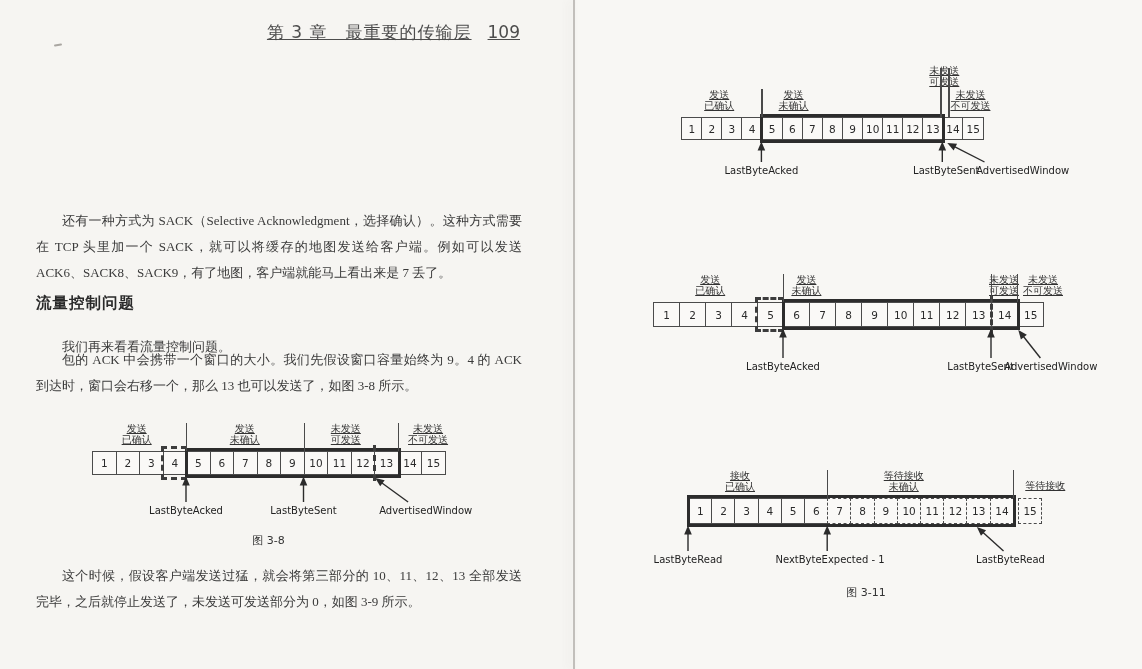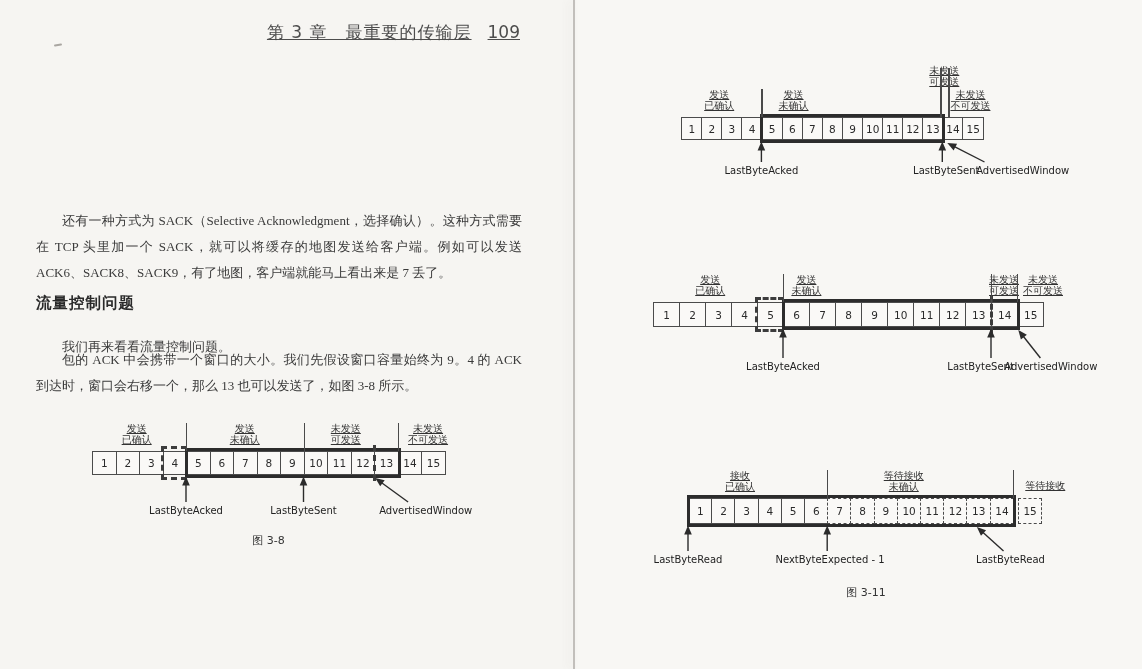--- a/index.html
+++ b/index.html
@@ -99,20 +99,21 @@
         <polygon points="211.5,54.5 215.3,63.5 207.7,63.5" fill="#2b2b2b"></polygon>
         <line stroke="#2b2b2b" stroke-width="1.4" x1="316.075" y1="80" x2="289.63808594337735" y2="60.71471315018407"></line>
         <polygon points="283.175,56 292.68546043263694,58.234086470852844 288.2064829399621,64.3740181170613" fill="#2b2b2b"></polygon>
       </svg>
       <div class="arrow-label" style="left: 94px; top: 83px;">LastByteAcked</div>
       <div class="arrow-label" style="left: 211.5px; top: 83px;">LastByteSent</div>
       <div class="arrow-label" style="left: 333.7px; top: 83px;">AdvertisedWindow</div>
       <div class="fig-caption" style="top: 111px; width: 353px;">图 3-8</div>
     </div>
 
+  <div class="para lp" style="top:563px">这个时候，假设客户端发送过猛，就会将第三部分的 10、11、12、13 全部发送完毕，之后就停止发送了，未发送可发送部分为 0，如图 3-9 所示。</div>
 </div>
 
 <div class="page" id="page-right">
 
   <div class="figure" id="fig-3-9" style="left: 105px; top: 66px; width: 302px; height: 142px;">
       <div class="cell" style="left: 0px; top: 51px; width: 21.5px; height: 23px;">1</div>
       <div class="cell" style="left: 20.1px; top: 51px; width: 21.5px; height: 23px;">2</div>
       <div class="cell" style="left: 40.2px; top: 51px; width: 21.5px; height: 23px;">3</div>
       <div class="cell" style="left: 60.3px; top: 51px; width: 21.5px; height: 23px;">4</div>
       <div class="cell" style="left: 80.4px; top: 51px; width: 21.5px; height: 23px;">5</div>

